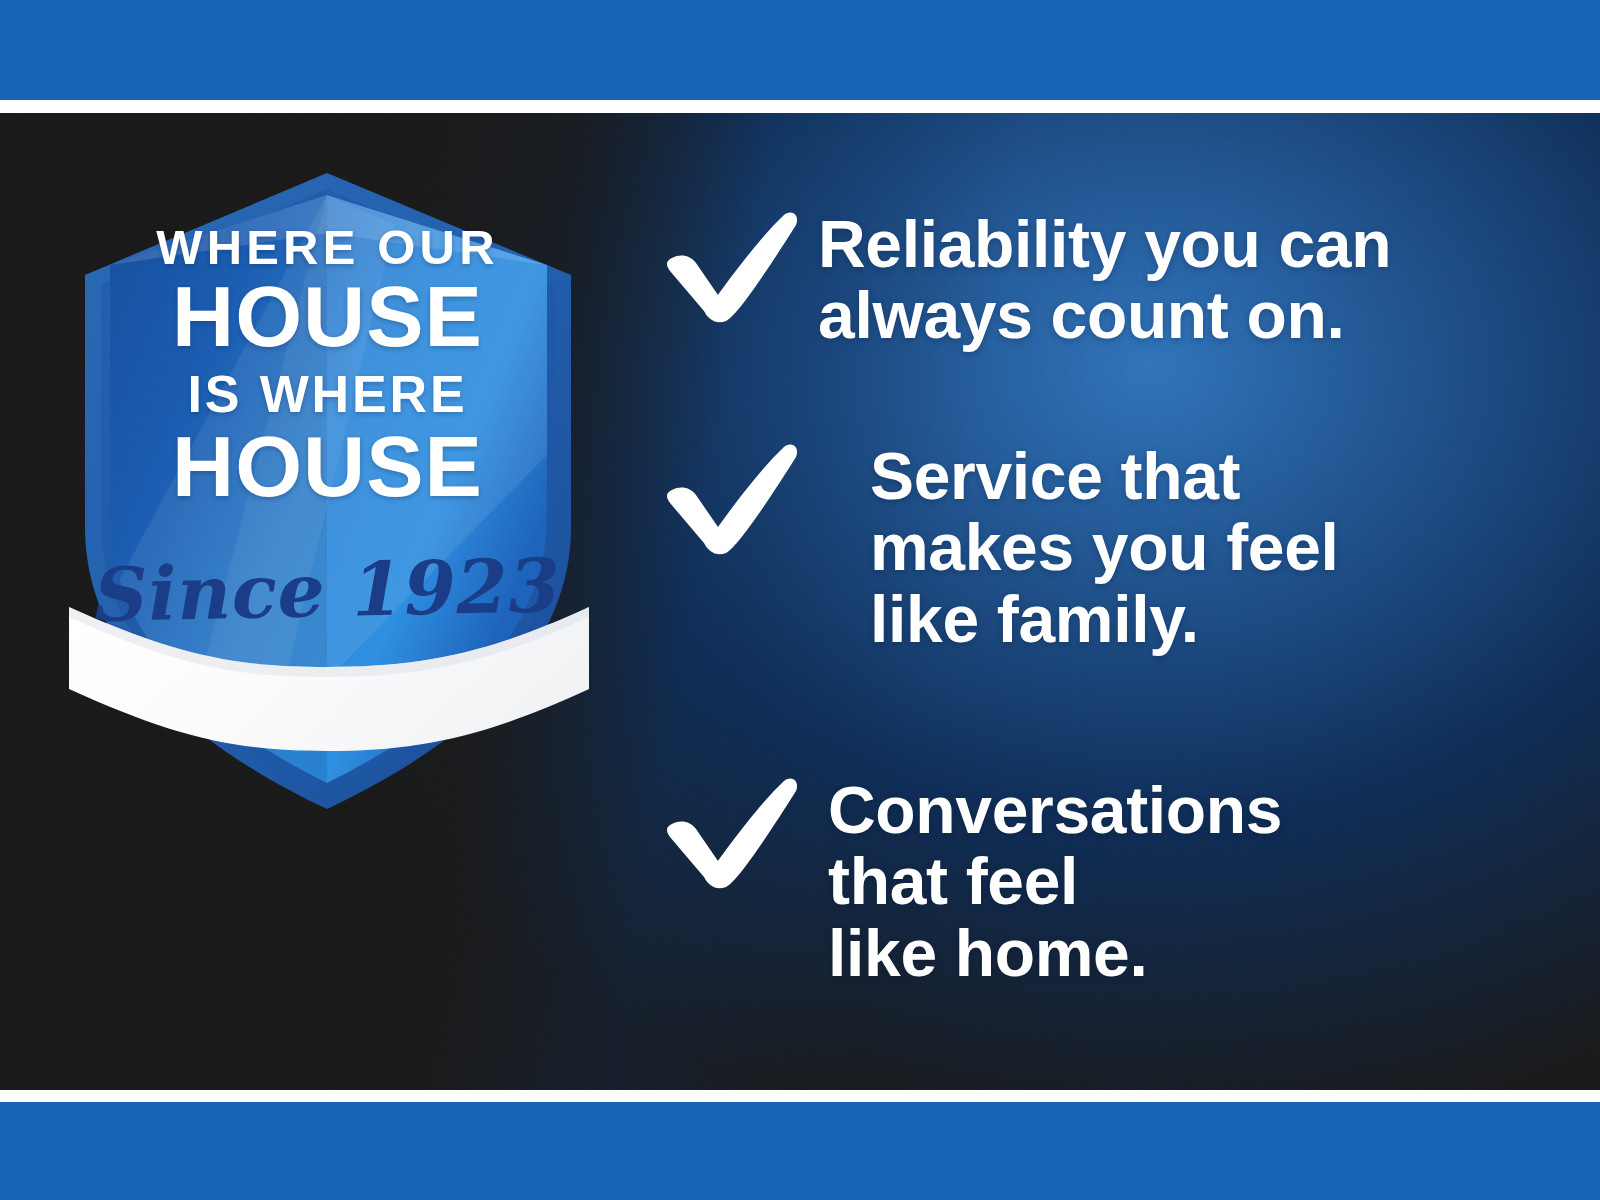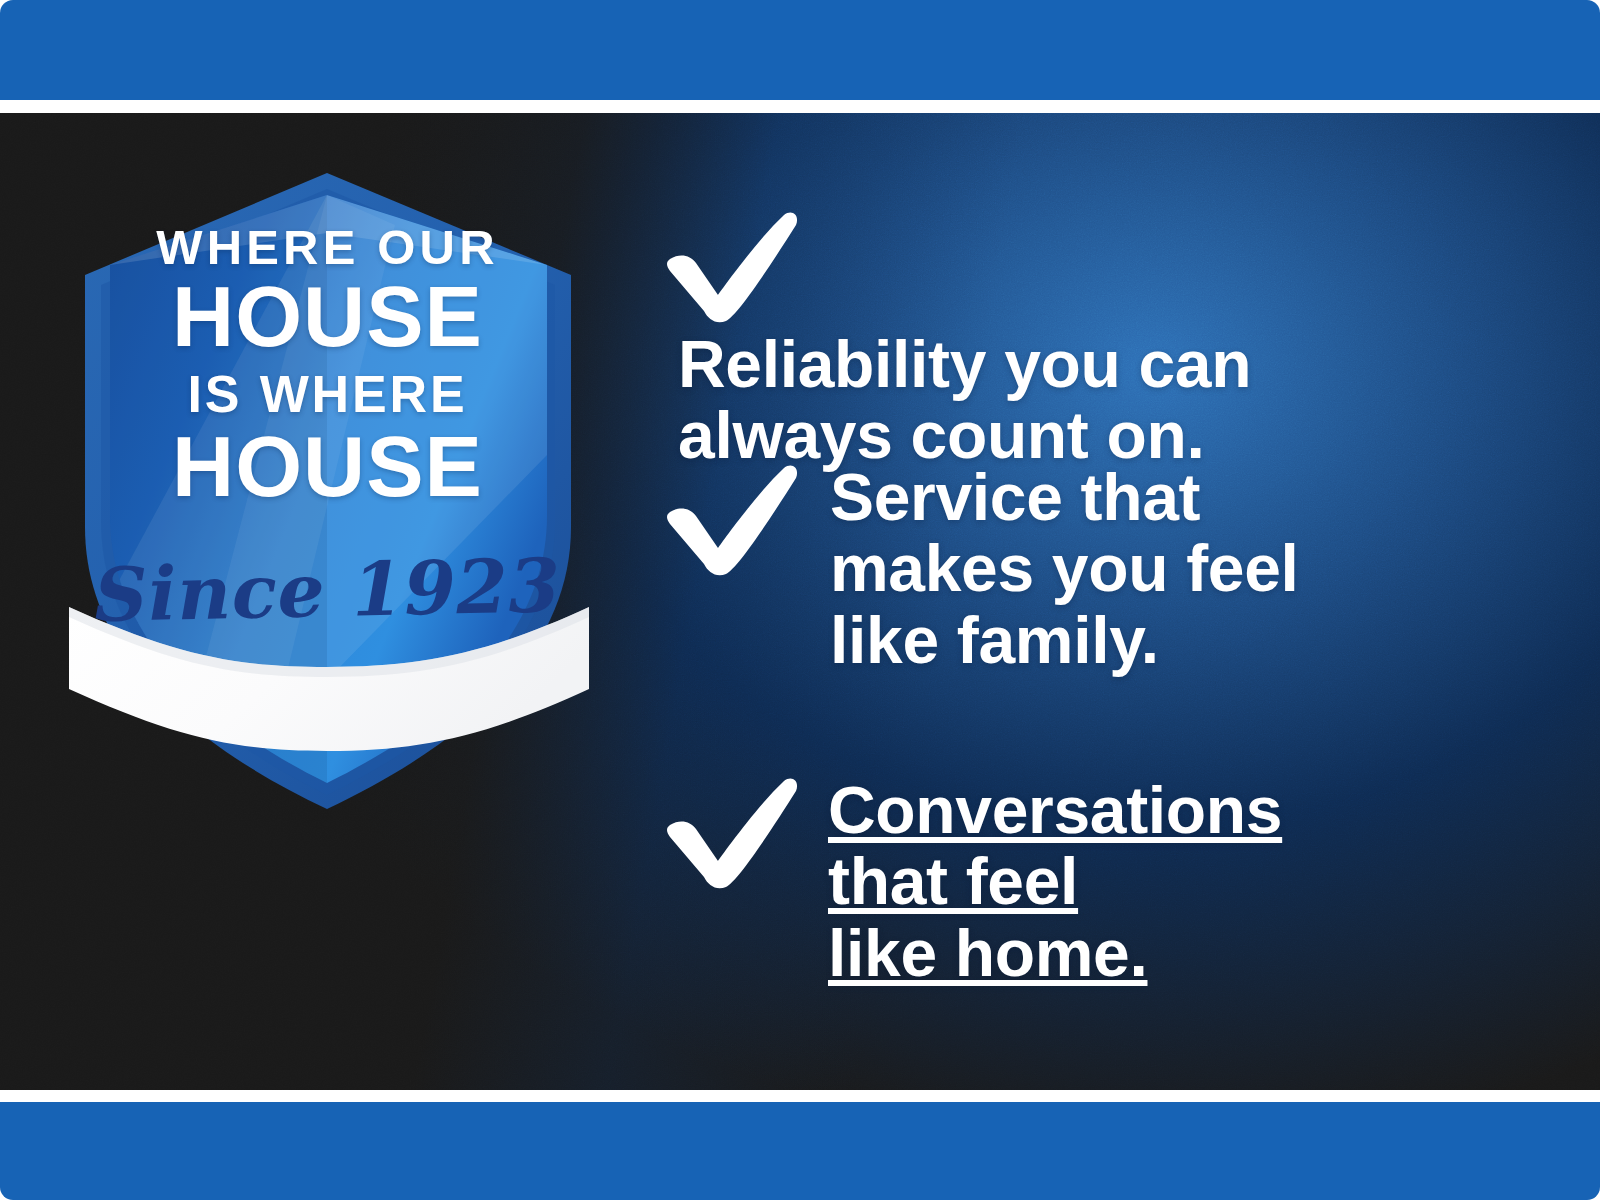--- a/index.html
+++ b/index.html
@@ -10,21 +10,20 @@
   body {
     font-family: "Liberation Sans", sans-serif;
   }
 
   .canvas {
     position: relative;
     width: 1600px;
     height: 1200px;
     overflow: hidden;
     background: #ffffff;
-    border-radius: 13px;
   }
 
   
   .bar {
     position: absolute;
     left: 0;
     width: 1600px;
   }
   .bar-top    { top: 0;    height: 100px; }
   .bar-bottom { top: 1102px; height: 98px; }
@@ -118,22 +117,22 @@
     top: 113px;
     width: 880px;
     height: 977px;
   }
   .bullet {
     position: absolute;
     left: 0;
     display: flex;
     align-items: flex-start;
   }
-  .bullet-1 { top: 92px; flex-direction: column; }
-  .bullet-2 { top: 345px; }
+  .bullet-1 { top: 92px; }
+  .bullet-2 { top: 324px; gap: 40px; }
   .bullet-3 { top: 658px; }
 
   .check {
     flex: 0 0 auto;
     width: 140px;
     height: 118px;
     margin-top: 2px;
   }
   .check svg { display: block; width: 100%; height: 100%; }
 
@@ -275,21 +274,21 @@
     </div>
 
     <div class="bullet bullet-3">
       <span class="check">
         <svg viewBox="0 0 140 118" xmlns="http://www.w3.org/2000/svg">
           <path d="M10 52 C20 46 30 48 36 56 L58 88 C58 88 96 34 124 8
                    C132 2 140 8 136 18 C112 56 78 108 66 114
                    C56 118 48 112 44 104 L10 64 C6 58 6 55 10 52 Z" fill="#FFFFFF"></path>
         </svg>
       </span>
-      <span class="bullet-copy" style="color: rgb(255, 255, 255); text-decoration: underline;">Conversations
+      <span class="bullet-copy" style="color: rgb(255, 255, 255);">Conversations
 that feel
 like home.</span>
     </div>
 
   </div>
 
   <div class="bar bar-bottom" style="background: rgb(23, 99, 181);"></div>
 
 </div>
 

